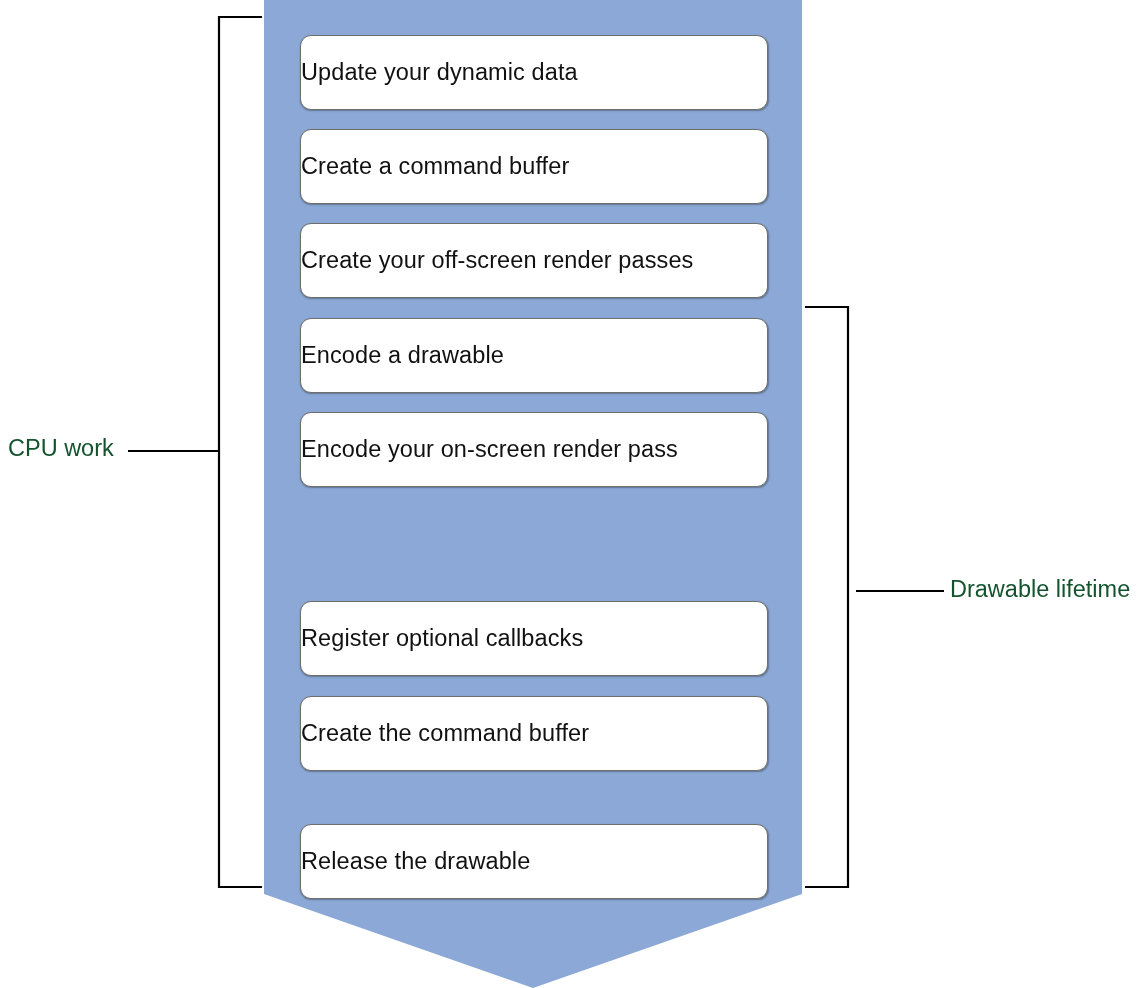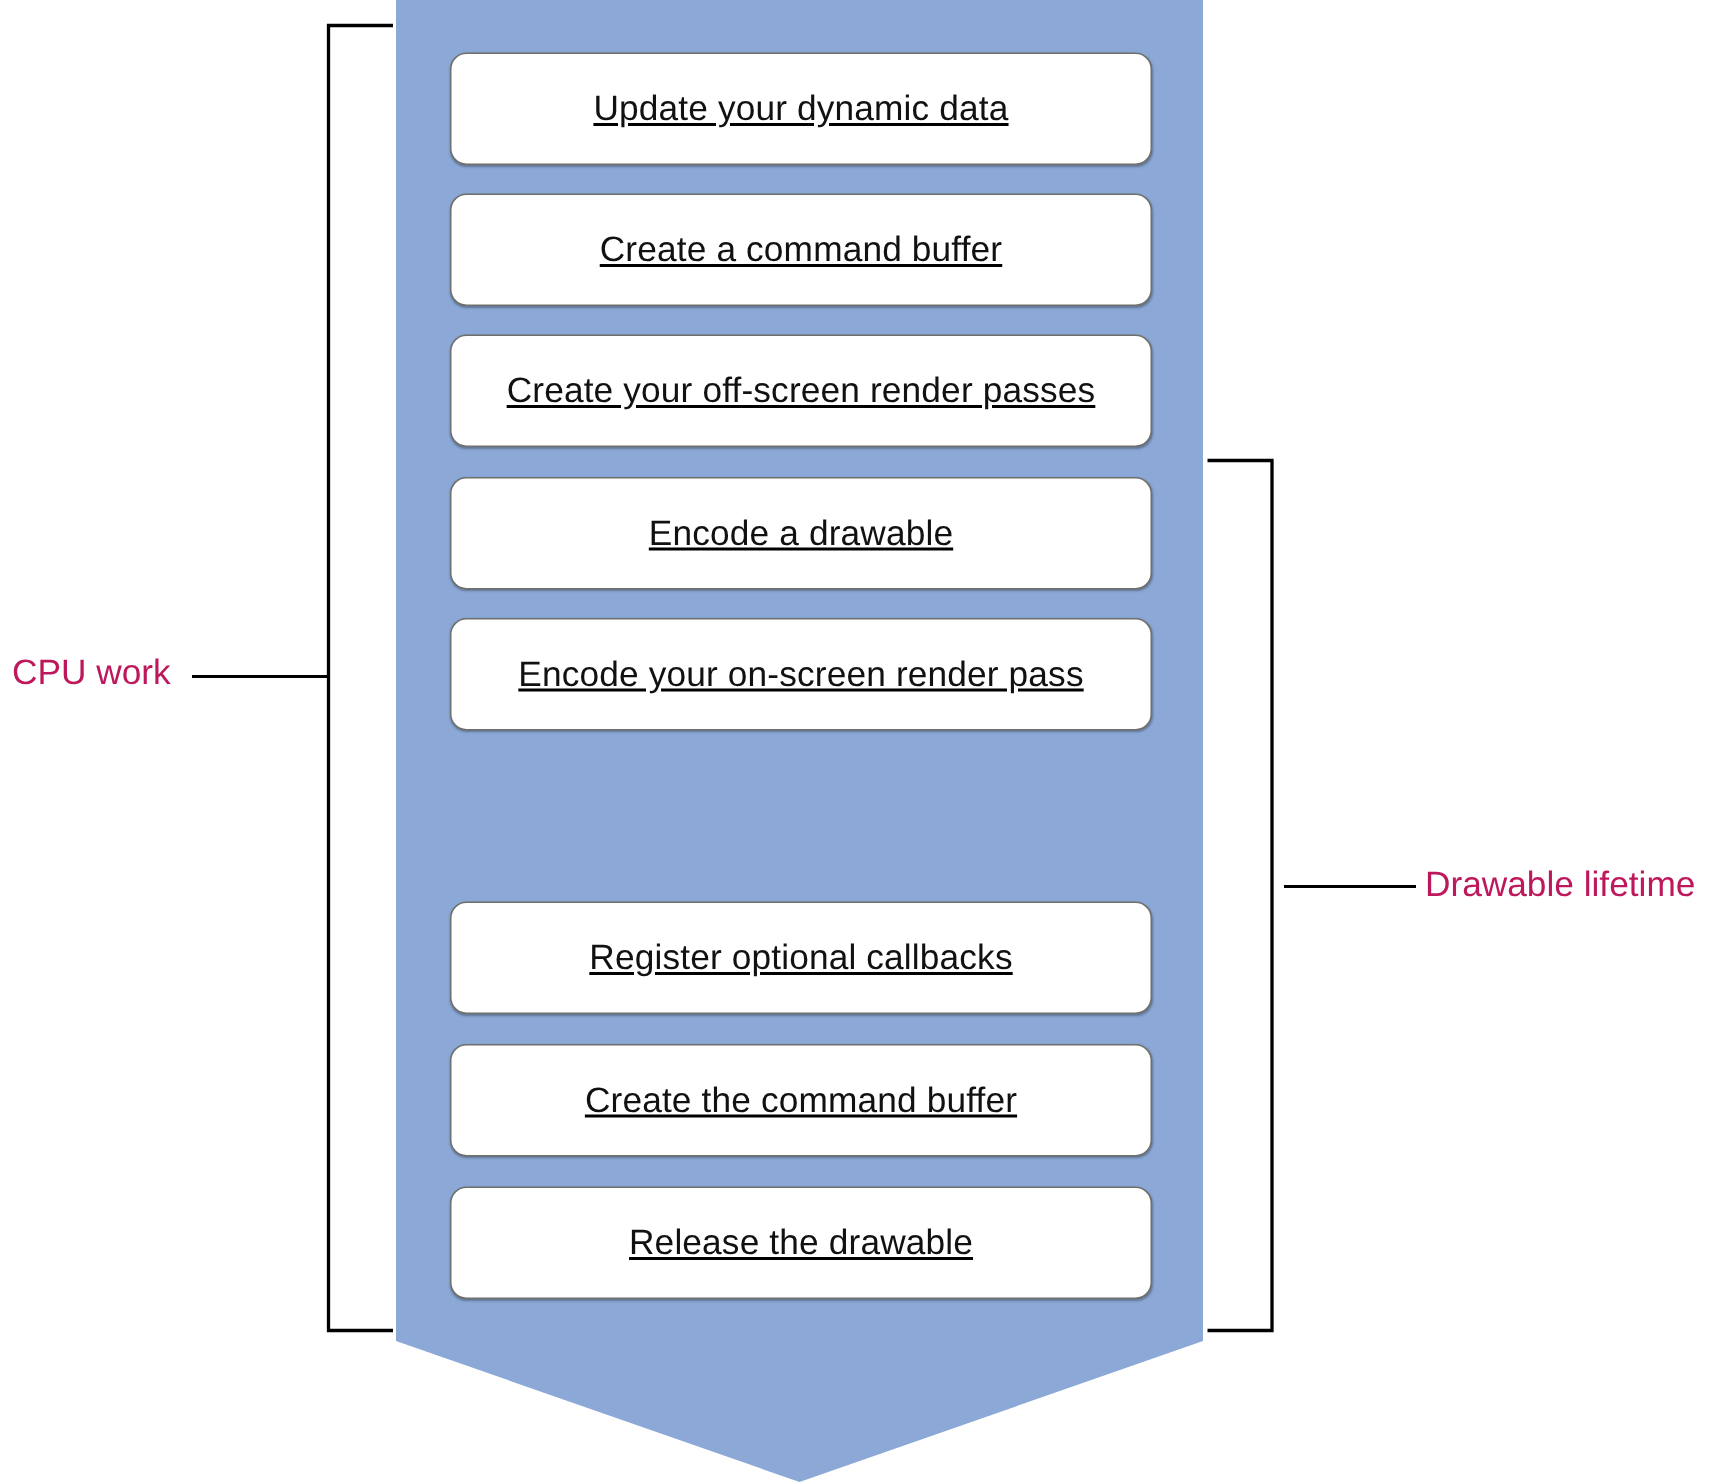--- a/index.html
+++ b/index.html
@@ -35,22 +35,20 @@
     left: 300px;
     width: 468px;
     height: 75px;
     box-sizing: border-box;
     background: #ffffff;
     border: 1.6px solid #6f6f6b;
     border-radius: 11px;
     box-shadow: 0.5px 1px 1.5px rgba(0,0,0,0.30);
     display: flex;
     align-items: center;
-    justify-content: center;
-    text-decoration: underline;
   }
   .stage-label {
     font-size: 23.5px;
     color: #111111;
     letter-spacing: 0.1px;
     white-space: nowrap;
     line-height: 1;
   }
 
   
@@ -64,21 +62,21 @@
   .bracket-line {
     stroke: #000000;
     stroke-width: 2.2;
     fill: none;
   }
 
   
   .annotation {
     position: absolute;
     font-size: 23.5px;
-    color: #be185d;
+    color: #14532d;
     white-space: nowrap;
     line-height: 1;
   }
   #label-cpu-work { left: 8px; top: 437px; }
   #label-drawable-lifetime { left: 950px; top: 578px; }
 
   .leader {
     position: absolute;
     height: 2.2px;
     background: #000000;
@@ -111,21 +109,21 @@
   </div>
   <div class="stage-box" style="top:412px">
     <span class="stage-label">Encode your on-screen render pass</span>
   </div>
   <div class="stage-box" style="top:601px">
     <span class="stage-label">Register optional callbacks</span>
   </div>
   <div class="stage-box" style="top:696px">
     <span class="stage-label">Create the command buffer</span>
   </div>
-  <div class="stage-box" style="top:791px">
+  <div class="stage-box" style="top:824px">
     <span class="stage-label">Release the drawable</span>
   </div>
 
   <svg class="bracket-svg" id="bracket-cpu" viewBox="0 0 56 880">
     <path class="bracket-line" d="M 48 5 L 5 5 L 5 875 L 48 875"></path>
   </svg>
   <div class="leader" id="leader-cpu"></div>
   <div class="annotation" id="label-cpu-work">CPU work</div>
 
   <svg class="bracket-svg" id="bracket-drawable" viewBox="0 0 56 592">

